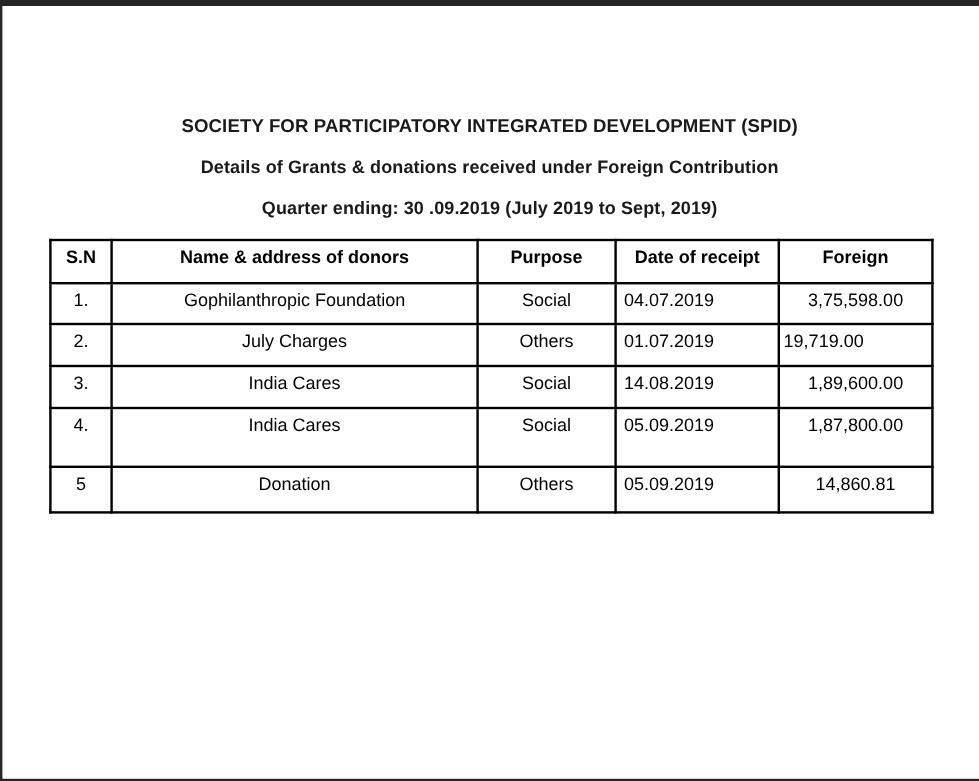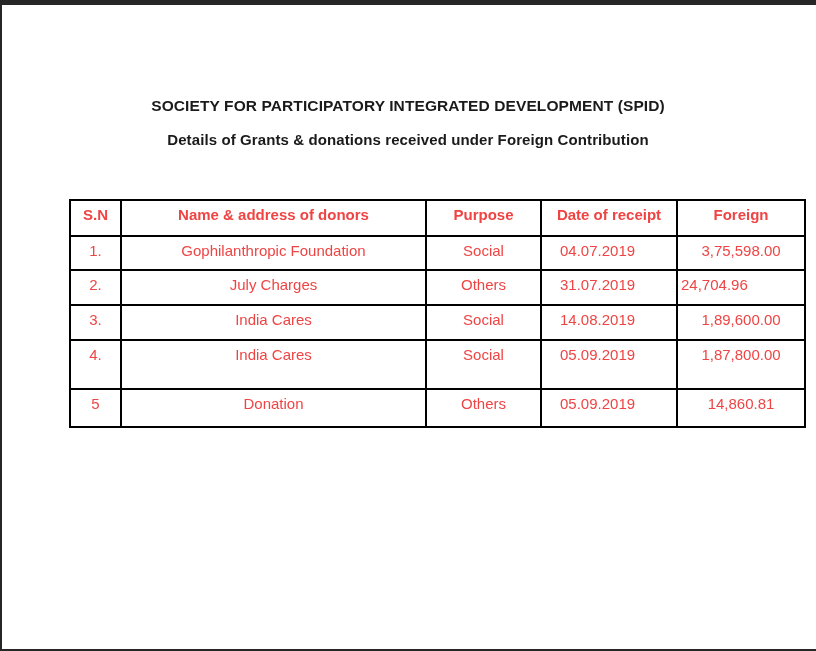--- a/index.html
+++ b/index.html
@@ -33,32 +33,31 @@
   #title3 { top: 165px; font-size: 15px; }
 
   table.grants {
     position: absolute;
     top: 199px;
     left: 41px;
     border-collapse: collapse;
     table-layout: fixed;
     width: 735px;
     font-size: 15px;
-    color: #ef4444;
-    margin-left: 28px;
+    color: #000000;
   }
   .grants th, .grants td {
     border: 2px solid #000000;
     vertical-align: top;
     padding: 5px 4px 2px 4px;
     text-align: center;
     overflow: hidden;
   }
   .grants th { font-weight: bold; }
-  .grants td.date-cell { text-align: left; padding-left: 18px; }
+  .grants td.date-cell { text-align: left; padding-left: 6px; }
   .grants td.align-left { text-align: left; padding-left: 3px; }
 
   .col-sn      { width: 51px; }
   .col-name    { width: 305px; }
   .col-purpose { width: 115px; }
   .col-date    { width: 136px; }
   .col-amount  { width: 128px; }
 
   tr.rh  { height: 36px; }
   tr.r1  { height: 34px; }
@@ -70,20 +69,21 @@
 </head>
 <body>
 
 <div class="page">
   <div class="frame-top"></div>
   <div class="frame-left"></div>
   <div class="frame-bottom"></div>
 
   <div id="title1" class="title-line">SOCIETY FOR PARTICIPATORY INTEGRATED DEVELOPMENT (SPID)</div>
   <div id="title2" class="title-line">Details of Grants &amp; donations received under Foreign Contribution</div>
+  <div id="title3" class="title-line">Quarter ending: 30 .09.2019 (July 2019 to Sept, 2019)</div>
 
   <table class="grants">
     <colgroup>
       <col class="col-sn">
         <col class="col-name">
         <col class="col-purpose">
         <col class="col-date">
         <col class="col-amount">
     </colgroup>
     <thead>
@@ -100,22 +100,22 @@
         <td>1.</td>
         <td>Gophilanthropic Foundation</td>
         <td>Social</td>
         <td class="date-cell">04.07.2019</td>
         <td>3,75,598.00</td>
       </tr>
       <tr class="r2">
         <td>2.</td>
         <td>July Charges</td>
         <td>Others</td>
-        <td class="date-cell">31.07.2019</td>
-        <td class="align-left">24,704.96</td>
+        <td class="date-cell">01.07.2019</td>
+        <td class="align-left">19,719.00</td>
       </tr>
       <tr class="r3">
         <td>3.</td>
         <td>India Cares</td>
         <td>Social</td>
         <td class="date-cell">14.08.2019</td>
         <td>1,89,600.00</td>
       </tr>
       <tr class="r4">
         <td>4.</td>

